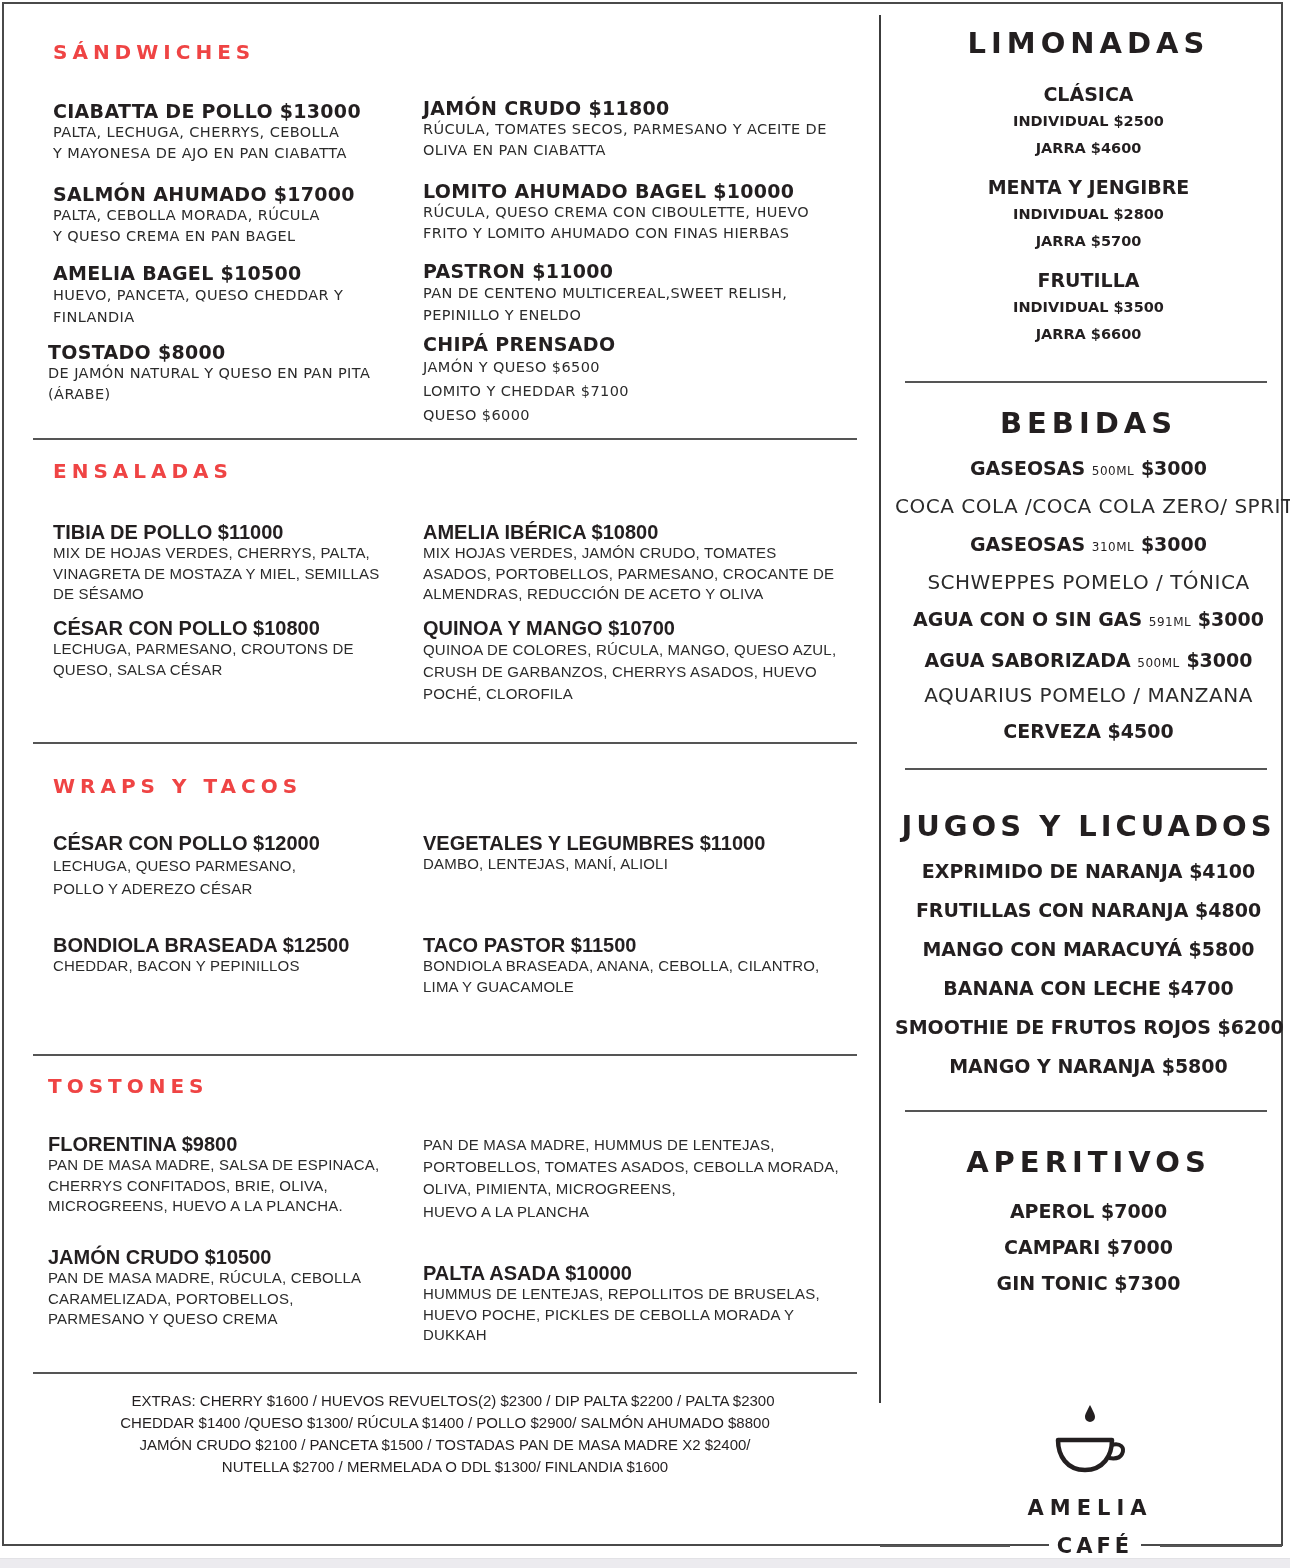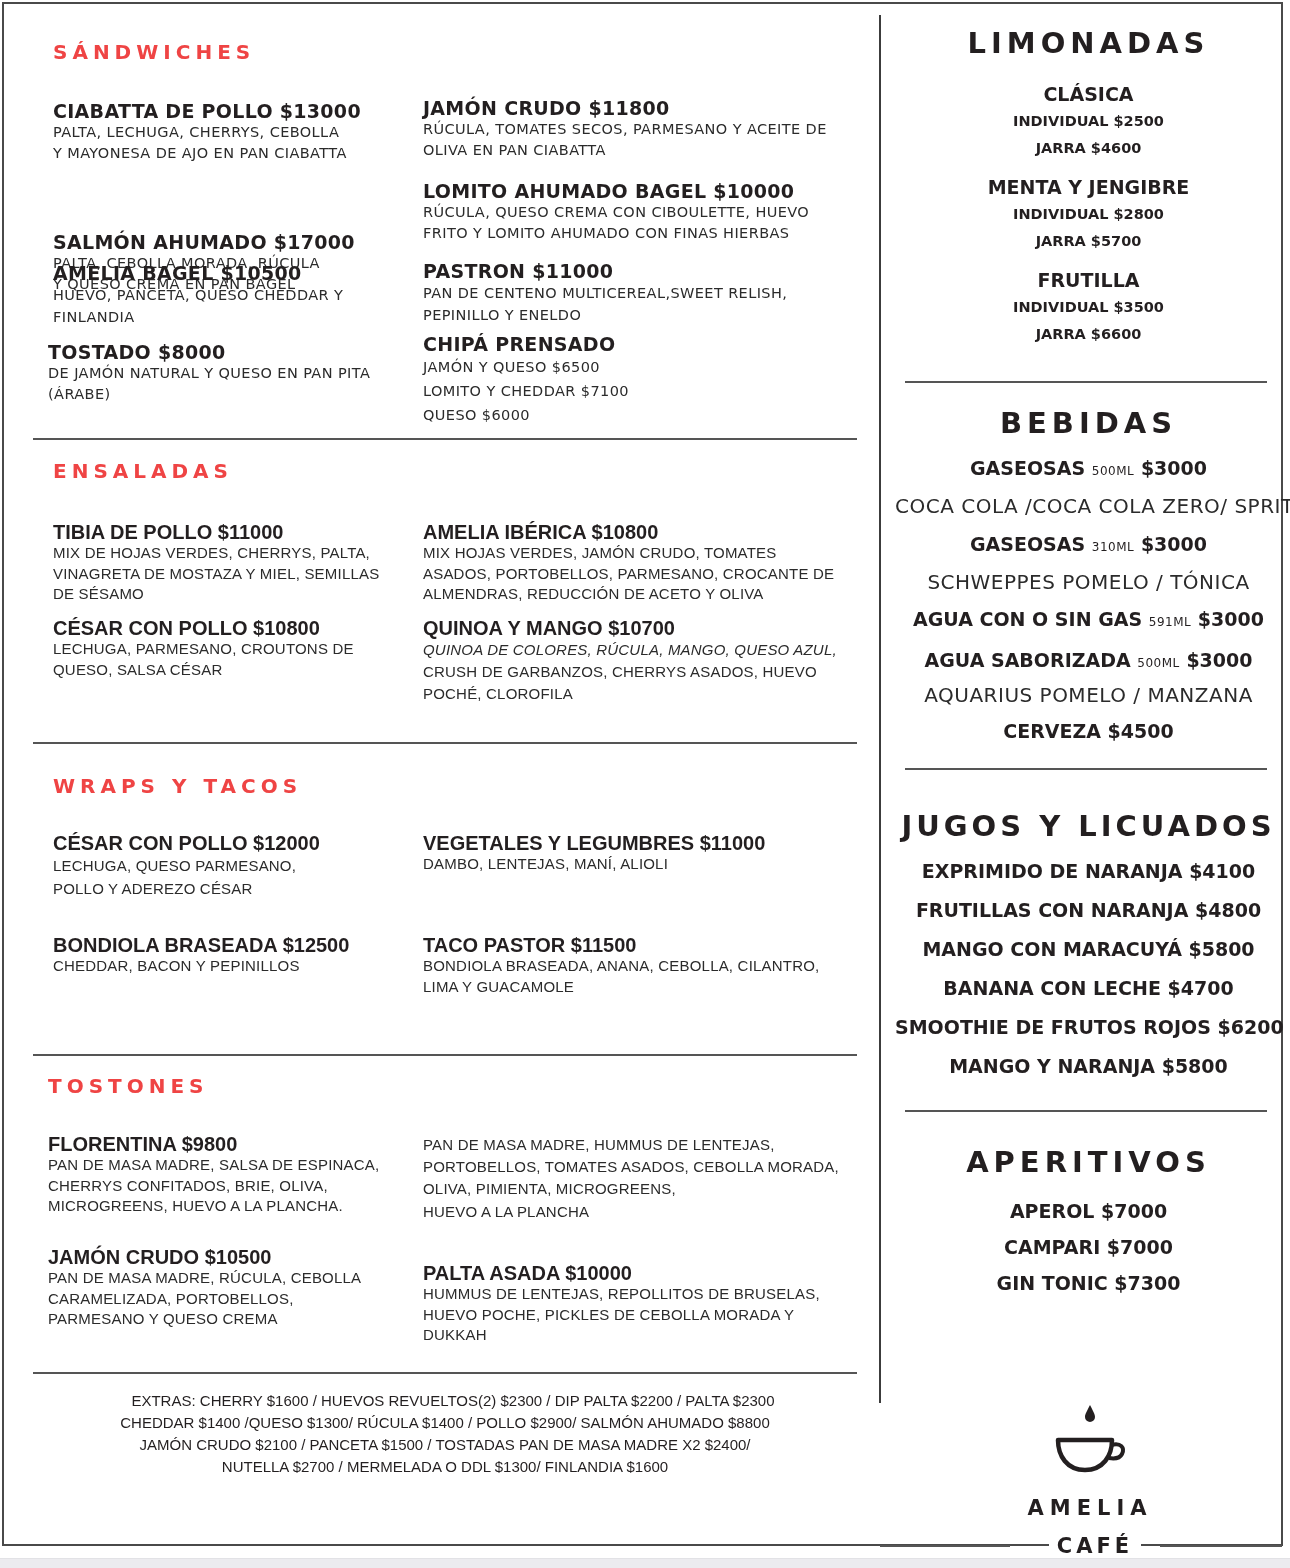--- a/index.html
+++ b/index.html
@@ -42,21 +42,21 @@
 <div class="bottom-bar"></div>
 <div class="vdivider"></div>
 
 <div class="abs sec-title" style="left:53px; top:40px;">SÁNDWICHES</div>
 
 <div class="abs" style="left:53px; top:100px;">
   <div class="item-name">CIABATTA DE POLLO $13000</div>
   <div class="item-desc">PALTA, LECHUGA, CHERRYS, CEBOLLA</div>
   <div class="item-desc">Y MAYONESA DE AJO EN PAN CIABATTA</div>
 </div>
-<div class="abs" style="left:53px; top:183px;margin-top:48px;">
+<div class="abs" style="left:53px; top:183px;">
   <div class="item-name">SALMÓN AHUMADO $17000</div>
   <div class="item-desc">PALTA, CEBOLLA MORADA, RÚCULA</div>
   <div class="item-desc">Y QUESO CREMA EN PAN BAGEL</div>
 </div>
 <div class="abs" style="left:53px; top:262px;">
   <div class="item-name">AMELIA BAGEL $10500</div>
   <div class="item-desc" style="line-height:23px;">HUEVO, PANCETA, QUESO CHEDDAR Y</div>
   <div class="item-desc">FINLANDIA</div>
 </div>
 <div class="abs" style="left:48px; top:341px;">
@@ -103,21 +103,21 @@
   <div class="item-desc">QUESO, SALSA CÉSAR</div>
 </div>
 <div class="abs narrow" style="left:423px; top:521px;">
   <div class="item-name">AMELIA IBÉRICA $10800</div>
   <div class="item-desc">MIX HOJAS VERDES, JAMÓN CRUDO, TOMATES</div>
   <div class="item-desc">ASADOS, PORTOBELLOS, PARMESANO, CROCANTE DE</div>
   <div class="item-desc">ALMENDRAS, REDUCCIÓN DE ACETO Y OLIVA</div>
 </div>
 <div class="abs narrow" style="left:423px; top:617px;">
   <div class="item-name">QUINOA Y MANGO $10700</div>
-  <div class="item-desc" style="line-height:22px;font-style:italic;">QUINOA DE COLORES, RÚCULA, MANGO, QUESO AZUL,</div>
+  <div class="item-desc" style="line-height:22px;">QUINOA DE COLORES, RÚCULA, MANGO, QUESO AZUL,</div>
   <div class="item-desc" style="line-height:22px;">CRUSH DE GARBANZOS, CHERRYS ASADOS, HUEVO</div>
   <div class="item-desc" style="line-height:22px;">POCHÉ, CLOROFILA</div>
 </div>
 
 <div class="hline" style="left:33px; top:742px; width:824px;"></div>
 
 <div class="abs sec-title" style="left:53px; top:774px;">WRAPS Y TACOS</div>
 
 <div class="abs narrow" style="left:53px; top:832px;">
   <div class="item-name">CÉSAR CON POLLO $12000</div>

